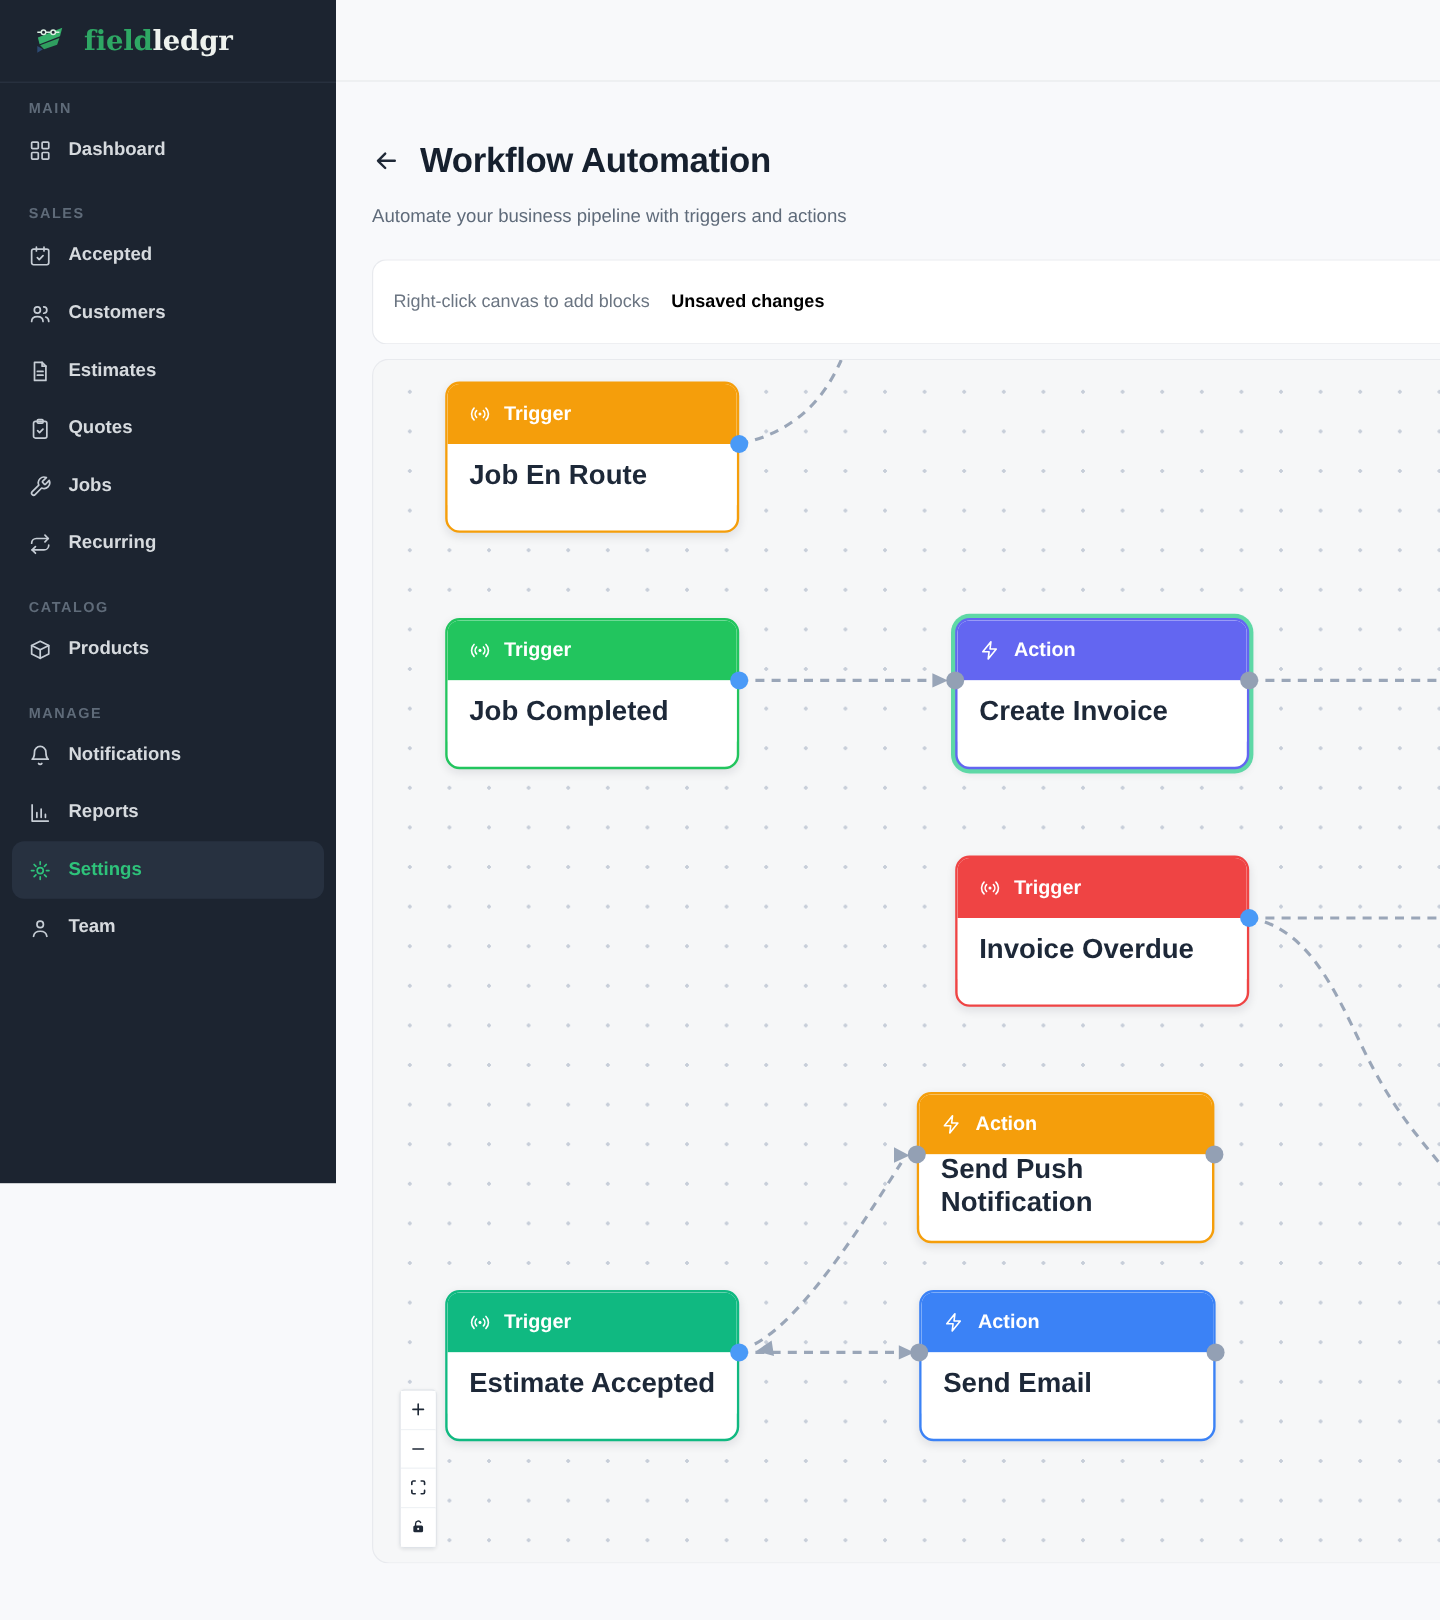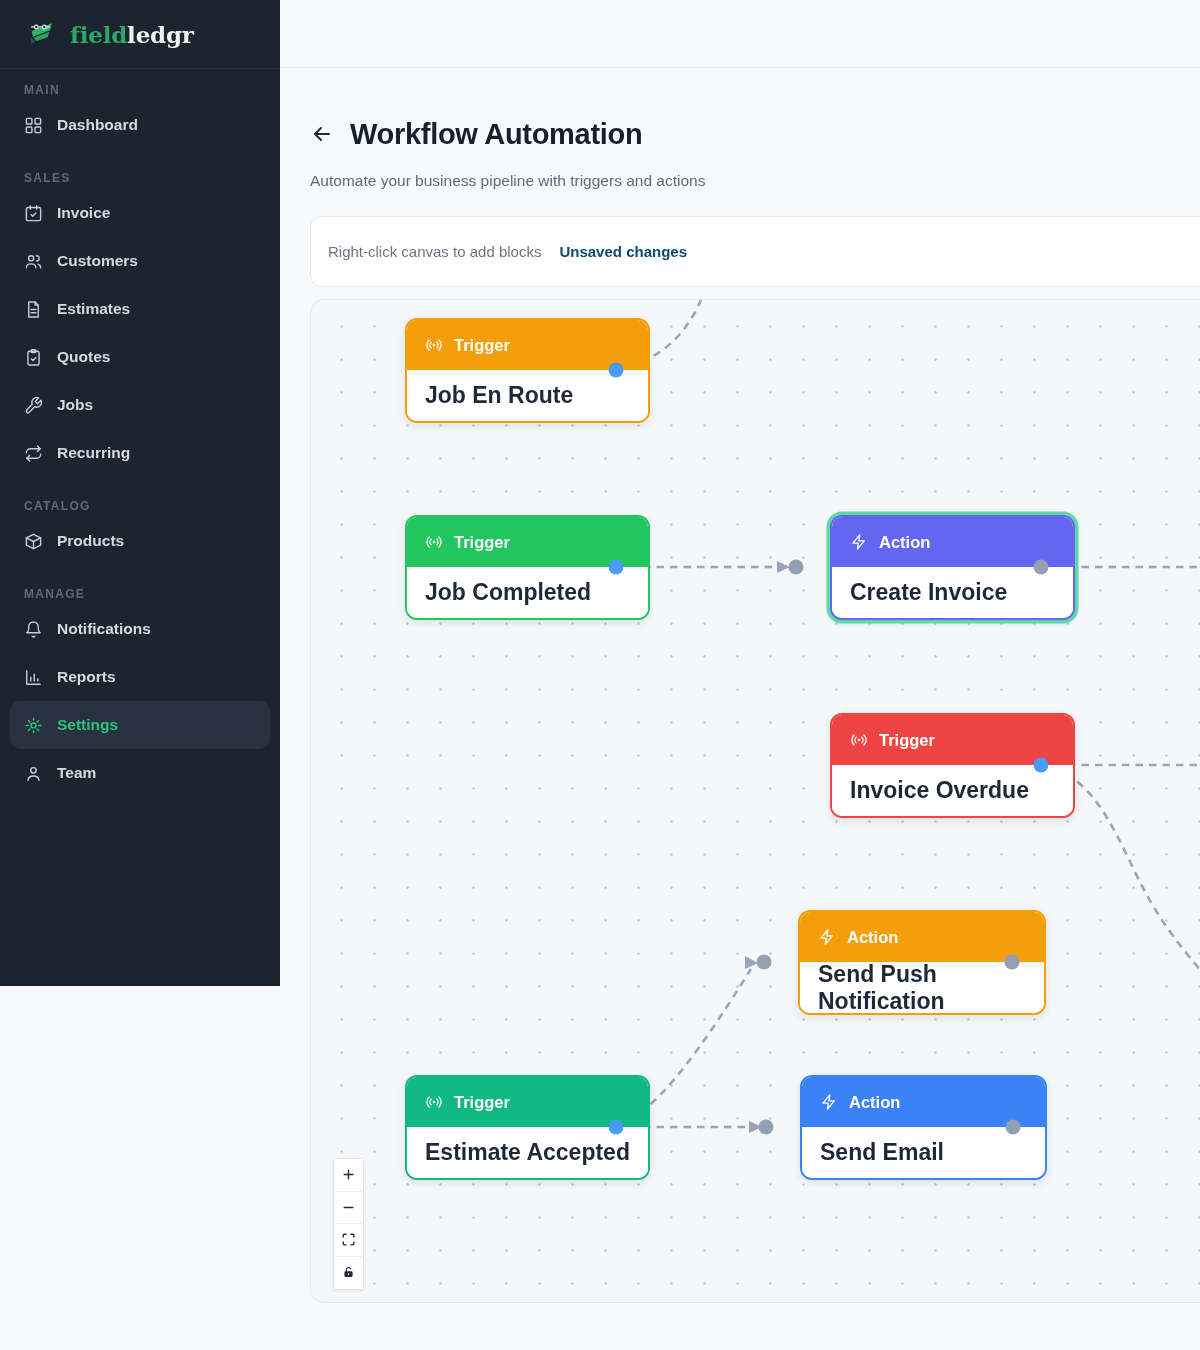--- a/index.html
+++ b/index.html
@@ -33,21 +33,21 @@
 
   .wf-toolbar { margin-top:26px; height:71px; background:#ffffff; border:1px solid #e8eaee; border-right:none; border-radius:12px 0 0 12px; display:flex; align-items:center; gap:18px; padding:0 17px; }
   .wf-hint { font-size:15px; color:#6b7582; }
   .wf-status { font-size:15px; font-weight:700; }
 
   
   .canvas { position:relative; margin-top:12px; height:1004px; background:#f6f7f8; border:1px solid #e8eaee; border-right:none; border-radius:14px 0 0 14px; overflow:hidden;
     background-image:radial-gradient(circle, #c7ced9 1.3px, transparent 1.45px); background-size:33px 33px; background-position:14px 10px; }
   .edge-layer, .port-layer { position:absolute; left:0; top:0; width:890px; height:1004px; pointer-events:none; }
   .edge-layer { z-index:1; } .port-layer { z-index:3; }
-  .node { position:absolute; z-index:2; height:105px; border-radius:12px; border-width:2px; border-style:solid; background:#fff; box-shadow:0 3px 8px rgba(16,24,40,.10); overflow:hidden; cursor:pointer;margin-left:34px; }
+  .node { position:absolute; z-index:2; height:126px; border-radius:12px; border-width:2px; border-style:solid; background:#fff; box-shadow:0 3px 8px rgba(16,24,40,.10); overflow:hidden; cursor:pointer; }
   .node.selected { box-shadow:0 0 0 3.5px #5ed8a6, 0 3px 8px rgba(16,24,40,.10); }
   .node-header { height:50px; display:flex; align-items:center; gap:11px; padding:0 18px; color:#fff; }
   .node-kind { font-size:16.5px; font-weight:700; }
   .node-header .icon-wrap { width:18px; height:18px; color:#fff; }
   .node-body { height:51px; display:flex; align-items:center; padding:0 18px; background:#fff; }
   .node-label { font-size:23px; font-weight:600; color:#1d2838; }
 
   .zoom-controls { position:absolute; left:22px; top:858px; z-index:4; width:31px; background:#fff; border:1px solid #dfe3e8; border-radius:4px; display:flex; flex-direction:column; box-shadow:0 1px 3px rgba(16,24,40,.08); }
   .zoom-btn { height:32.5px; display:flex; align-items:center; justify-content:center; color:#1f2937; border-bottom:1px solid #eceff3; cursor:pointer; background:#fff; }
   .zoom-btn:last-child { border-bottom:none; }
@@ -85,21 +85,21 @@
        </div>
       <div class="nav-section">SALES</div>
       <div class="nav-item">
          <span class="icon-wrap" style="width:19px;height:19px">
           <svg viewBox="0 0 24 24" fill="none" stroke="currentColor" stroke-width="1.8" stroke-linecap="round" stroke-linejoin="round">
             <rect x="3" y="4.5" width="18" height="16.5" rx="2"></rect>
             <path d="M8 2.5v4M16 2.5v4"></path>
             <path d="M9 13.5l2 2 4-4"></path>
           </svg>
         </span>
-         <span class="nav-label">Invoice</span>
+         <span class="nav-label">Accepted</span>
        </div>
       <div class="nav-item">
          <span class="icon-wrap" style="width:19px;height:19px">
           <svg viewBox="0 0 24 24" fill="none" stroke="currentColor" stroke-width="1.8" stroke-linecap="round" stroke-linejoin="round">
             <circle cx="9" cy="8" r="3.2"></circle>
             <path d="M3 20c0-3.3 2.7-5 6-5s6 1.7 6 5"></path>
             <path d="M15.7 4.8a3.2 3.2 0 0 1 0 6.6"></path>
             <path d="M17.8 15.4c2 .7 3.2 2.2 3.2 4.6"></path>
           </svg>
         </span>
@@ -203,21 +203,21 @@
         <svg viewBox="0 0 24 24" fill="none" stroke="currentColor" stroke-width="2" stroke-linecap="round" stroke-linejoin="round">
             <path d="M19 12H5M11 18l-6-6 6-6"></path>
           </svg>
       </span>
       <h1 class="page-title">Workflow Automation</h1>
     </div>
     <div class="subtitle">Automate your business pipeline with triggers and actions</div>
 
     <div class="wf-toolbar">
       <span class="wf-hint">Right-click canvas to add blocks</span>
-      <span class="wf-status" id="wf-status" style="color: #0c4a6e;">Unsaved changes</span>
+      <span class="wf-status" id="wf-status" style="color: #000000;">Unsaved changes</span>
     </div>
 
     <div class="canvas" id="canvas">
       <svg class="edge-layer" id="edge-layer">
           <path d="M305,70 C352,60 376,32 390,0" fill="none" stroke="#9aa6b8" stroke-width="2.6" stroke-dasharray="7.5 6"></path>
           <path d="M305,267 L464,267" fill="none" stroke="#9aa6b8" stroke-width="2.6" stroke-dasharray="7.5 6"></path>
           <path d="M730,267 L890,267" fill="none" stroke="#9aa6b8" stroke-width="2.6" stroke-dasharray="7.5 6"></path>
           <path d="M730,465 L890,465" fill="none" stroke="#9aa6b8" stroke-width="2.6" stroke-dasharray="7.5 6"></path>
           <path d="M730,465 C778,473 800,522 824,572 C848,622 869,645 890,671" fill="none" stroke="#9aa6b8" stroke-width="2.6" stroke-dasharray="7.5 6"></path>
           <path d="M305,827 L436,827" fill="none" stroke="#9aa6b8" stroke-width="2.6" stroke-dasharray="7.5 6"></path>

